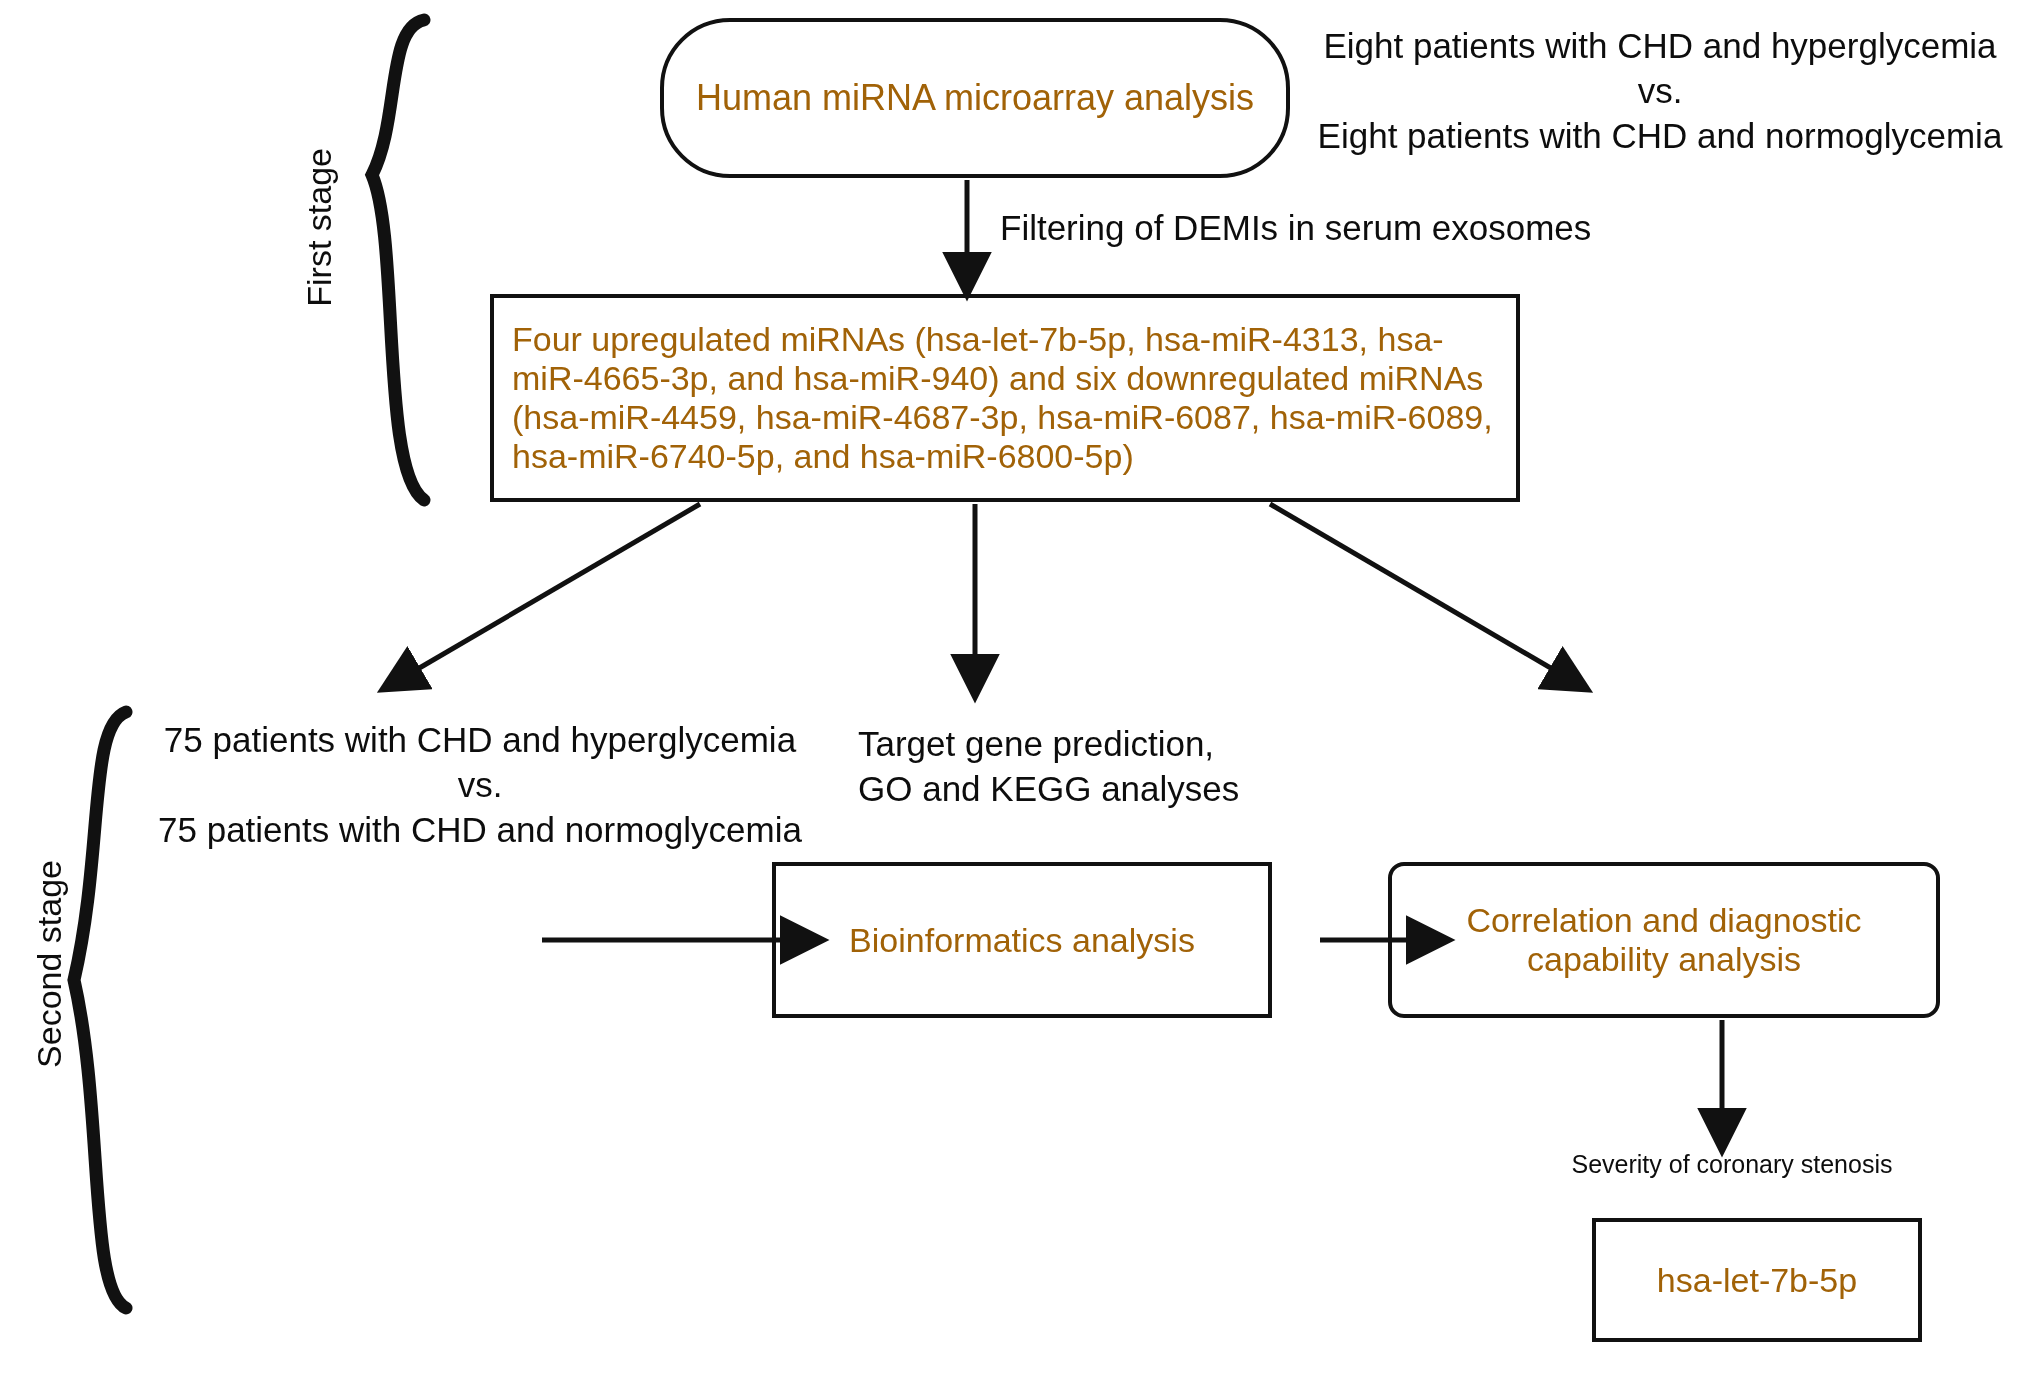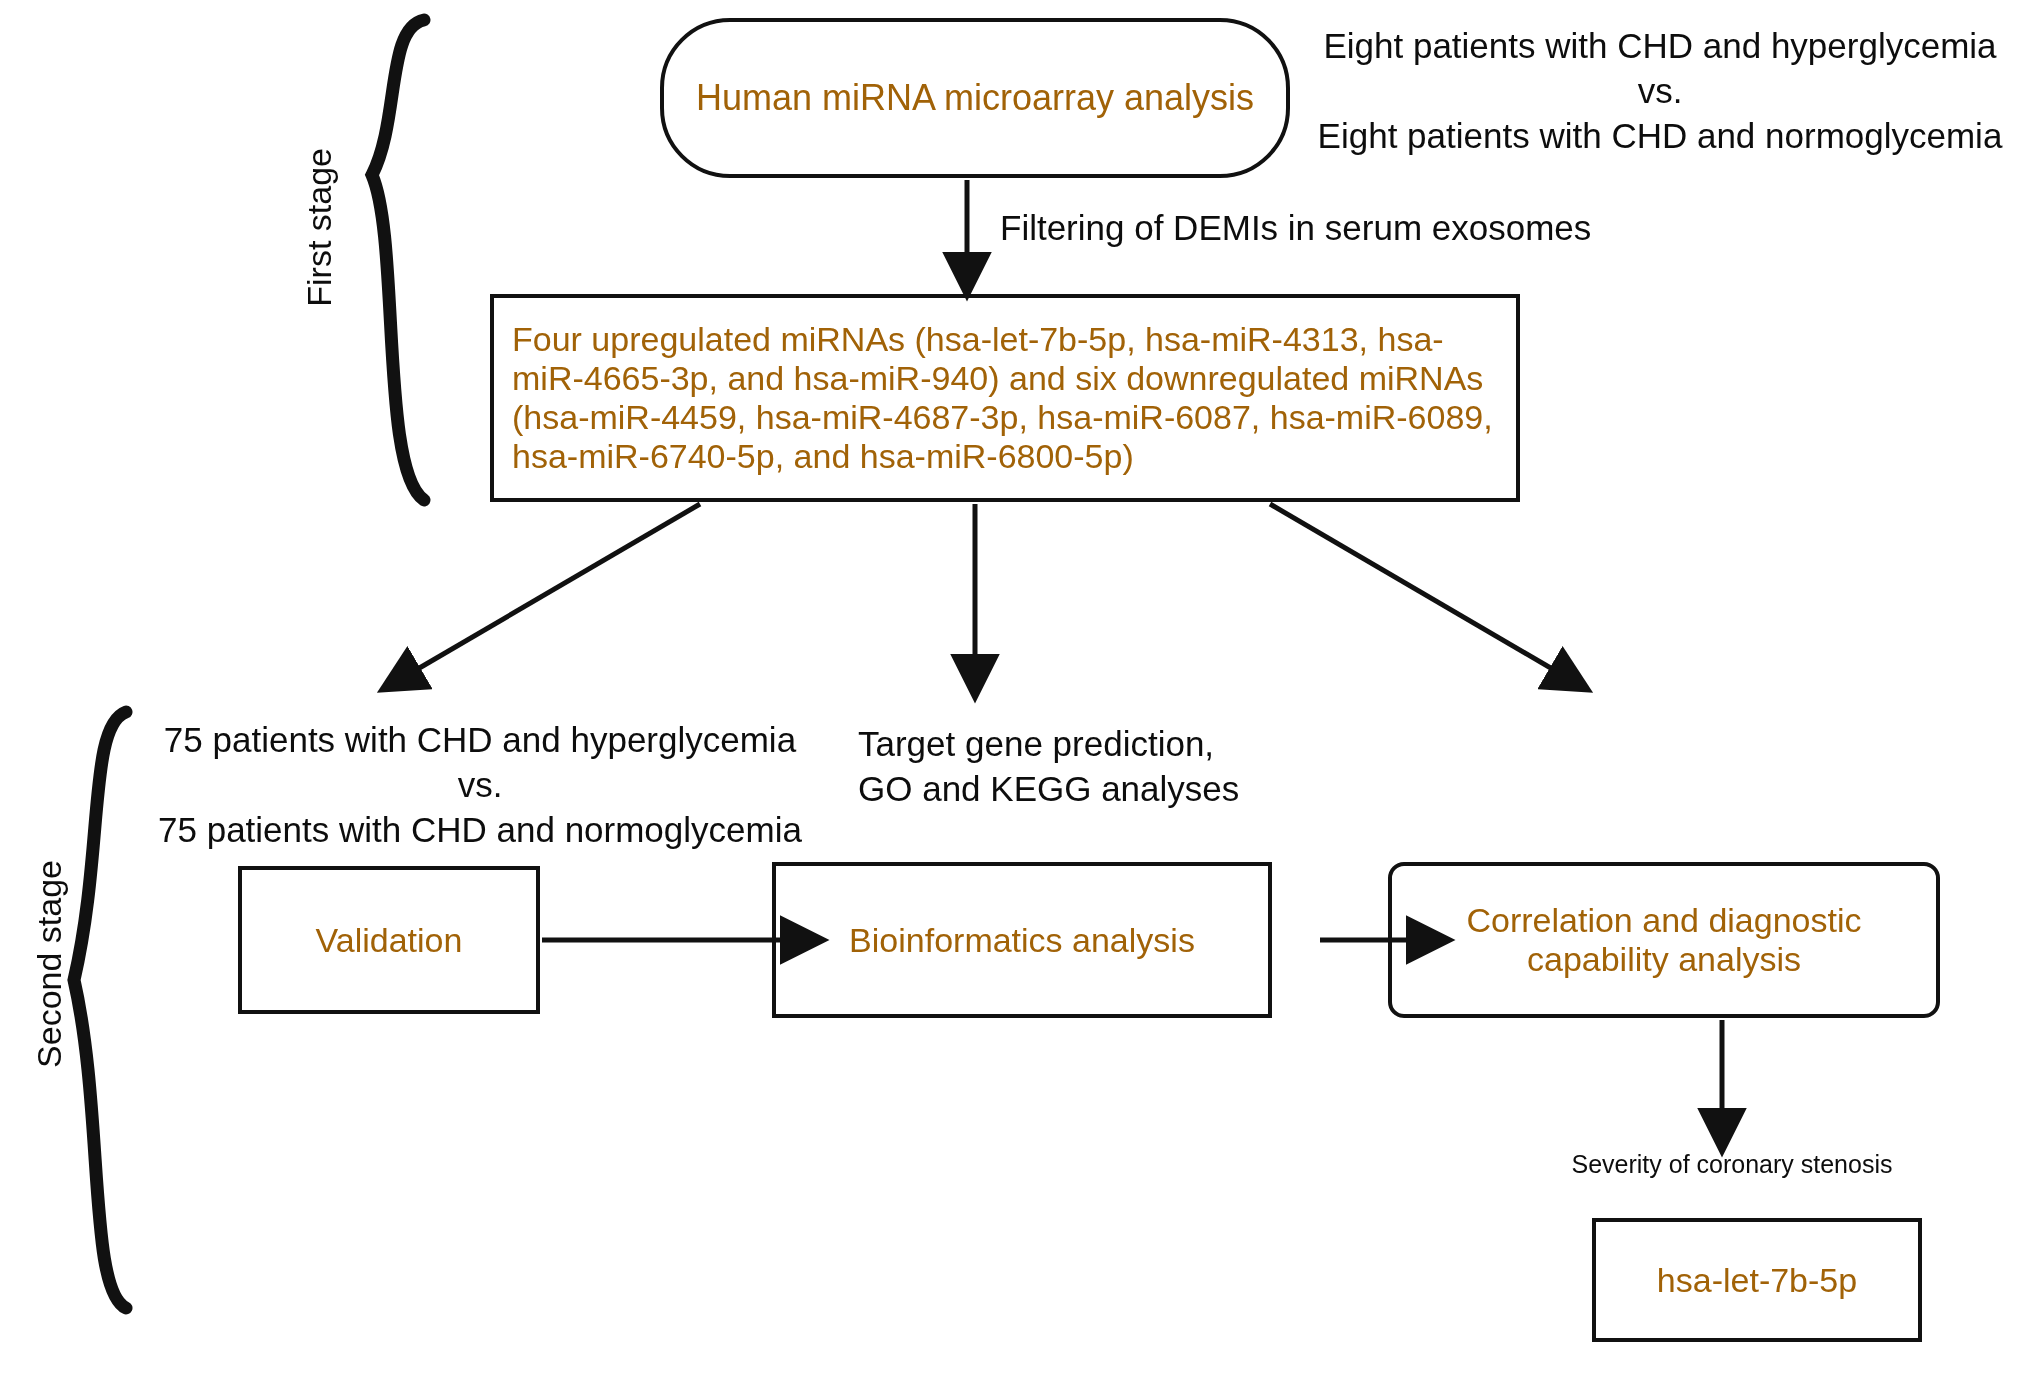--- a/index.html
+++ b/index.html
@@ -83,23 +83,20 @@
   </div>
 
   <div class="txt" style="left:120px; top:718px; width:720px; font-size:35px; text-align:center;">75 patients with CHD and hyperglycemia
 vs.
 75 patients with CHD and normoglycemia</div>
 
   <div class="txt" style="left:858px; top:722px; width:430px; font-size:35px; text-align:left;">Target gene prediction,
 GO and KEGG analyses</div>
 
 
-  <div class="box" style="left:238px; top:866px; width:302px; height:148px; font-size:34px;">
-    <span>Validation</span>
-  </div>
 
   <div class="box" style="left:772px; top:862px; width:500px; height:156px; font-size:34px;">
     <span>Bioinformatics analysis</span>
   </div>
 
   <div class="box" style="left:1388px; top:862px; width:552px; height:156px; font-size:34px;border-radius:16px;">
     <span>Correlation and diagnostic
 capability analysis</span>
   </div>
 

